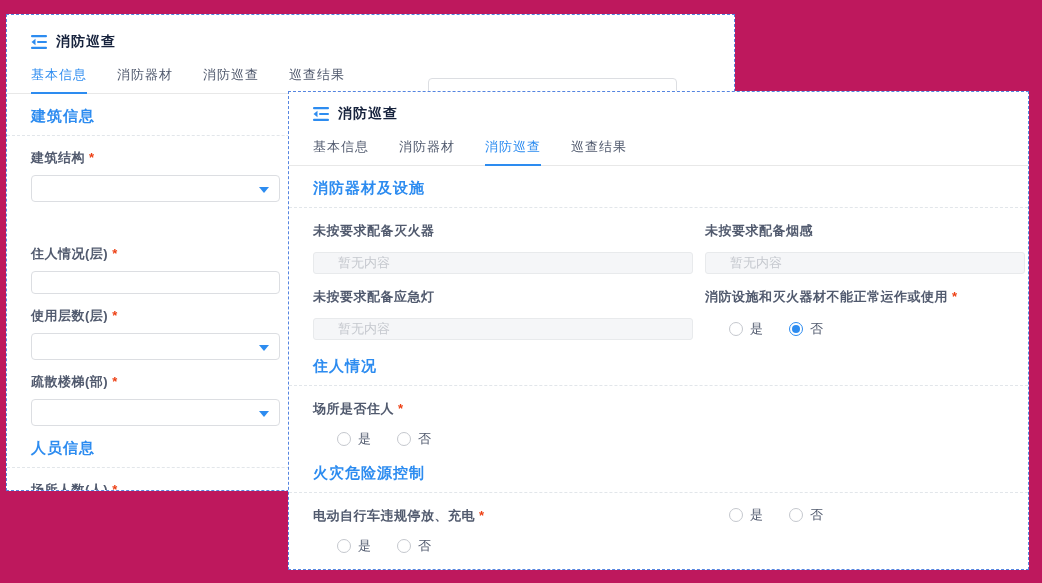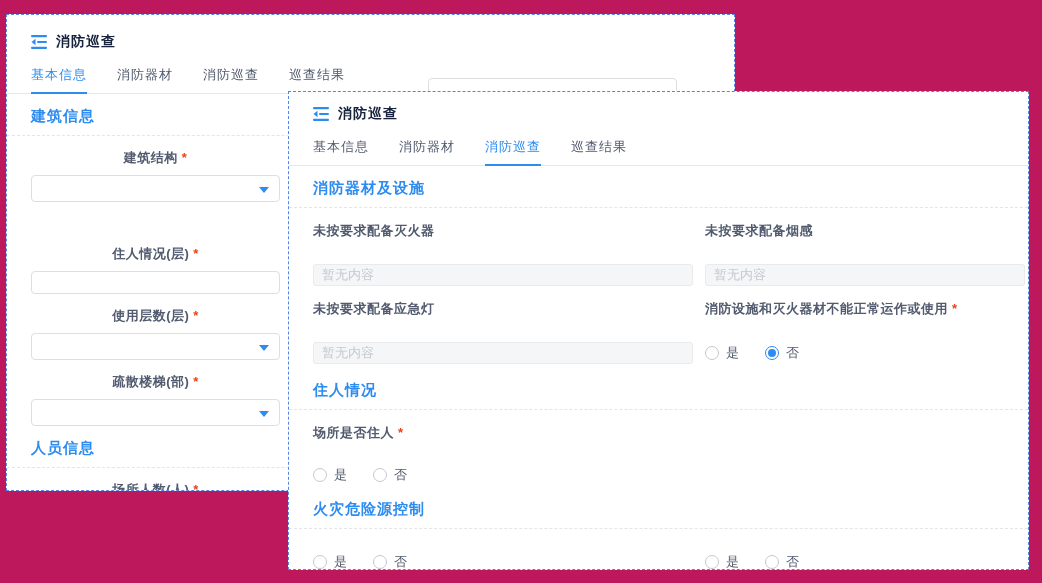--- a/index.html
+++ b/index.html
@@ -60,31 +60,31 @@
   }
   .radio-circle.checked { border-color:#2d8cf0; }
   .radio-circle.checked::after {
     content:""; position:absolute; left:2px; top:2px; width:8px; height:8px;
     border-radius:50%; background:#2d8cf0;
   }
   .radio-text { font-size:13px; color:#515a6e; }
 
   
   .back-form { width:249px; margin-left:24px; }
-  .back-form .f-label { display:block; margin-top:13px; margin-bottom:8px;text-align:center; }
+  .back-form .f-label { display:block; margin-top:13px; margin-bottom:8px; }
   .gap-lg { height:43px; }
   .back-sliver {
     position:absolute; left:421px; top:63px; width:249px; height:30px;
     border:1px solid #dcdee2; border-radius:4px; background:#fff;
   }
 
   
   .grid2 { display:grid; grid-template-columns:380px 1fr; column-gap:12px; margin:0 3px 0 24px; }
   .cell-label { margin-top:14px; }
-  .cell-ctrl { margin-top:24px; }
+  .cell-ctrl { margin-top:12px;padding-left:24px; }
   .front-left-pad { margin-left:24px; }
 </style>
 </head>
 <body>
 
 <div class="canvas">
 
   <div class="window win-back">
 
     <div class="win-header">
@@ -208,20 +208,21 @@
           <span class="radio-circle"></span>
           <span class="radio-text">否</span>
         </span>
       </div>
     </div>
 
     <div class="section-title" style="margin-top:16px;">火灾危险源控制</div>
     <div class="section-rule"></div>
 
     <div class="grid2">
+      <span class="f-label cell-label"><span>电动自行车违规停放、充电</span><span class="req">*</span></span>
 
       <div class="radio-group cell-ctrl">
         <span class="radio-option">
           <span class="radio-circle"></span>
           <span class="radio-text">是</span>
         </span>
         <span class="radio-option">
           <span class="radio-circle"></span>
           <span class="radio-text">否</span>
         </span>

